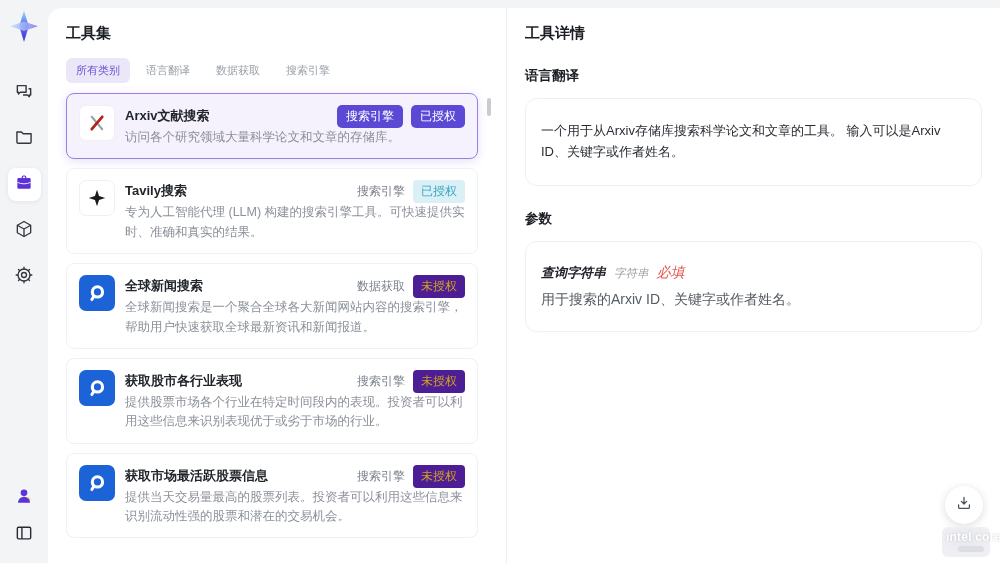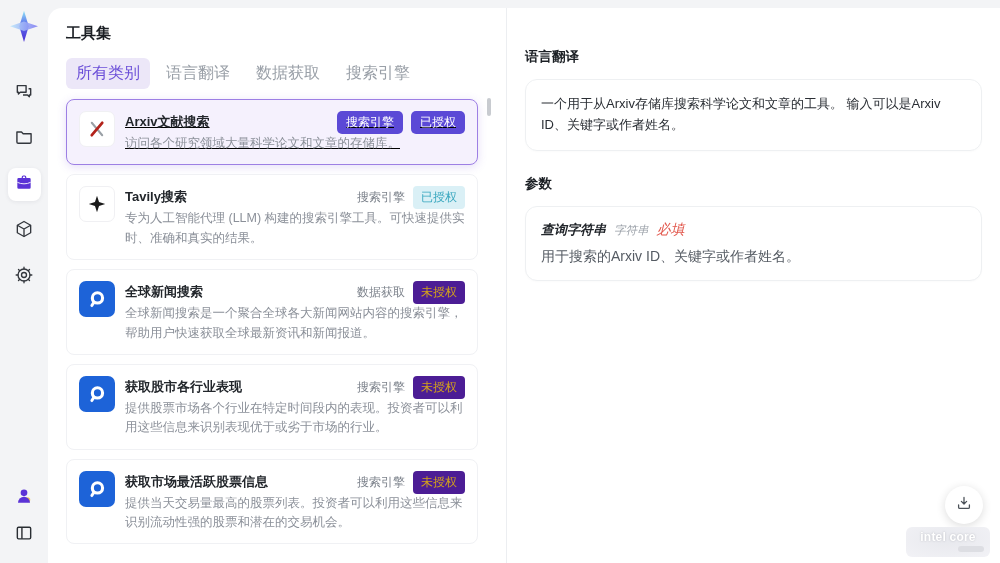--- a/index.html
+++ b/index.html
@@ -17,58 +17,58 @@
   .sidebar-bottom { margin-top:auto; display:flex; flex-direction:column; gap:9px; align-items:center; }
   .sidebar-bottom .nav-item { width:28px; height:28px; }
 
   
   .main { flex:1; margin-top:8px; background:#fff; border-top-left-radius:14px; display:flex; overflow:hidden; }
 
   
   .list-pane { width:458px; flex:none; padding:16px 28px 0 18px; position:relative; }
   .page-title { font-size:15px; font-weight:bold; color:#1b1f24; }
   .tabs { display:flex; gap:6px; align-items:center; margin:15px 0 10px; }
-  .tab { font-size:16px; color:#9aa0a8; padding:5px 10px; border-radius:6px; white-space:nowrap; cursor:pointer; }
+  .tab { font-size:11px; color:#9aa0a8; padding:5px 10px; border-radius:6px; white-space:nowrap; cursor:pointer; }
   .tab.active { background:#ece7f8; color:#6b4fd8; }
   .tools { display:flex; flex-direction:column; gap:9px; }
   .tool-card { background:#fff; border:1px solid #f0f1f4; border-radius:8px; padding:11px 12px; display:flex; gap:10px; cursor:pointer; }
-  .tool-card.selected { background:#f5f1fd; border-color:#9d7fe4; box-shadow:0 2px 10px rgba(109,73,216,.18);text-decoration:underline; }
+  .tool-card.selected { background:#f5f1fd; border-color:#9d7fe4; box-shadow:0 2px 10px rgba(109,73,216,.18); }
   .tool-icon { width:36px; height:36px; border-radius:7px; flex:none; display:flex; align-items:center; justify-content:center; }
   .tool-icon svg { width:22px; height:22px; }
   .tool-icon--white { background:#fff; border:1px solid #f0f0f3; }
   .tool-icon--blue  { background:#1d63d8; }
   .tool-body { flex:1; min-width:0; }
   .tool-head { display:flex; align-items:flex-start; gap:8px; }
   .tool-title { font-size:13px; font-weight:bold; color:#22262b; flex:1; padding-top:2px; }
   .tool-tags { display:flex; gap:8px; align-items:center; flex:none; }
   .tag-solid  { background:#5b49d6; color:#fff;    font-size:12px; padding:3px 9px; border-radius:5px; }
   .tag-plain  { color:#7d838c; font-size:12px; }
   .tag-teal   { background:#daf0f6; color:#39a7bf; font-size:12px; padding:3px 8px; border-radius:4px; }
   .tag-yellow { background:#4c1d95; color:#d3a21b; font-size:12px; padding:3px 8px; border-radius:4px; }
   .tool-desc { font-size:12.5px; color:#8b9099; line-height:1.55; margin-top:0; }
   .scrollbar { position:absolute; right:15px; top:90px; width:4px; bottom:4px; }
   .scroll-thumb { width:4px; height:18px; border-radius:2px; background:#c8cbd0; }
 
   
   .detail-pane { flex:1; border-left:1px solid #eceef1; padding:16px 18px; }
   .detail-title { font-size:15px; font-weight:bold; color:#1b1f24; }
   .section-h { font-size:13.5px; font-weight:bold; color:#1b1f24; margin:24px 0 13px; }
-  .info-box { border:1px solid #eef0f2; border-radius:12px; padding:14px 15px; background:#fff; box-shadow:0 1px 2px rgba(0,0,0,.02); }
+  .info-box { border:1px solid #eef0f2; border-radius:12px; padding:22px 15px; background:#fff; box-shadow:0 1px 2px rgba(0,0,0,.02); }
   .intro-text { font-size:13px; color:#2a2e34; line-height:1.6; }
   .param-head { display:flex; gap:8px; align-items:baseline;font-style:italic; }
   .param-name { font-size:13px; font-weight:bold; color:#22262b; }
   .param-type { font-size:11.5px; color:#9aa0a8; }
   .param-req  { font-size:14px; color:#e2574c; }
   .param-desc { font-size:14px; color:#555b63; margin-top:9px; }
 
   
   .fab { position:absolute; right:17px; bottom:39px; width:38px; height:38px; border-radius:50%;
          background:#fff; box-shadow:0 2px 10px rgba(0,0,0,.14); display:flex; align-items:center; justify-content:center; cursor:pointer; }
   .fab svg { width:18px; height:18px; }
-  .intel { position:absolute; right:10px; bottom:6px; width:84px; padding:3px 4px 5px; border-radius:6px; text-align:center;
+  .intel { position:absolute; right:10px; bottom:6px; width:48px; padding:3px 4px 5px; border-radius:6px; text-align:center;
            background:radial-gradient(ellipse at 50% 40%, #e7e8ed, #f2f2f6); }
   .intel-text { color:#ffffff; font-weight:bold; font-size:12px; letter-spacing:.2px;
                 text-shadow:0 0 2px rgba(130,132,140,.45); white-space:nowrap; }
   .intel-sub { height:6px; width:26px; background:#dddee3; border-radius:3px; margin:2px 2px 0 auto; }
 </style>
 </head>
 <body>
 
 <div class="app">
 
@@ -258,20 +258,21 @@
     </div>
   </div>
 
 </div>
       <div class="scrollbar">
         <div class="scroll-thumb"></div>
       </div>
     </div>
 
     <div class="detail-pane">
+      <div class="detail-title">工具详情</div>
       <div class="section-h">语言翻译</div>
       <div class="info-box">
         <div class="intro-text">一个用于从Arxiv存储库搜索科学论文和文章的工具。 输入可以是Arxiv ID、关键字或作者姓名。</div>
       </div>
       <div class="section-h">参数</div>
       <div class="info-box">
         <div class="param-head">
           <span class="param-name">查询字符串</span>
           <span class="param-type">字符串</span>
           <span class="param-req">必填</span>

